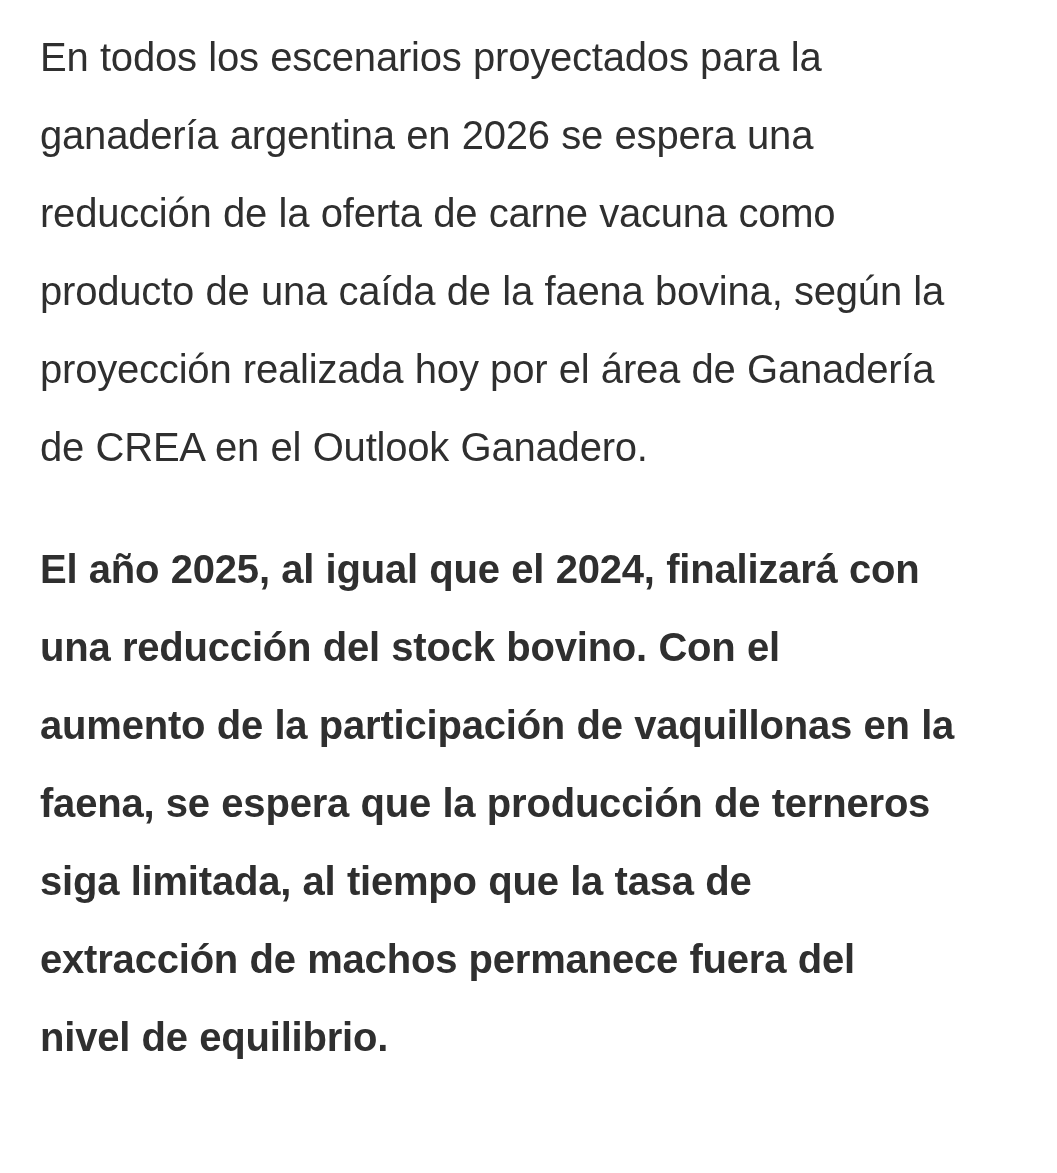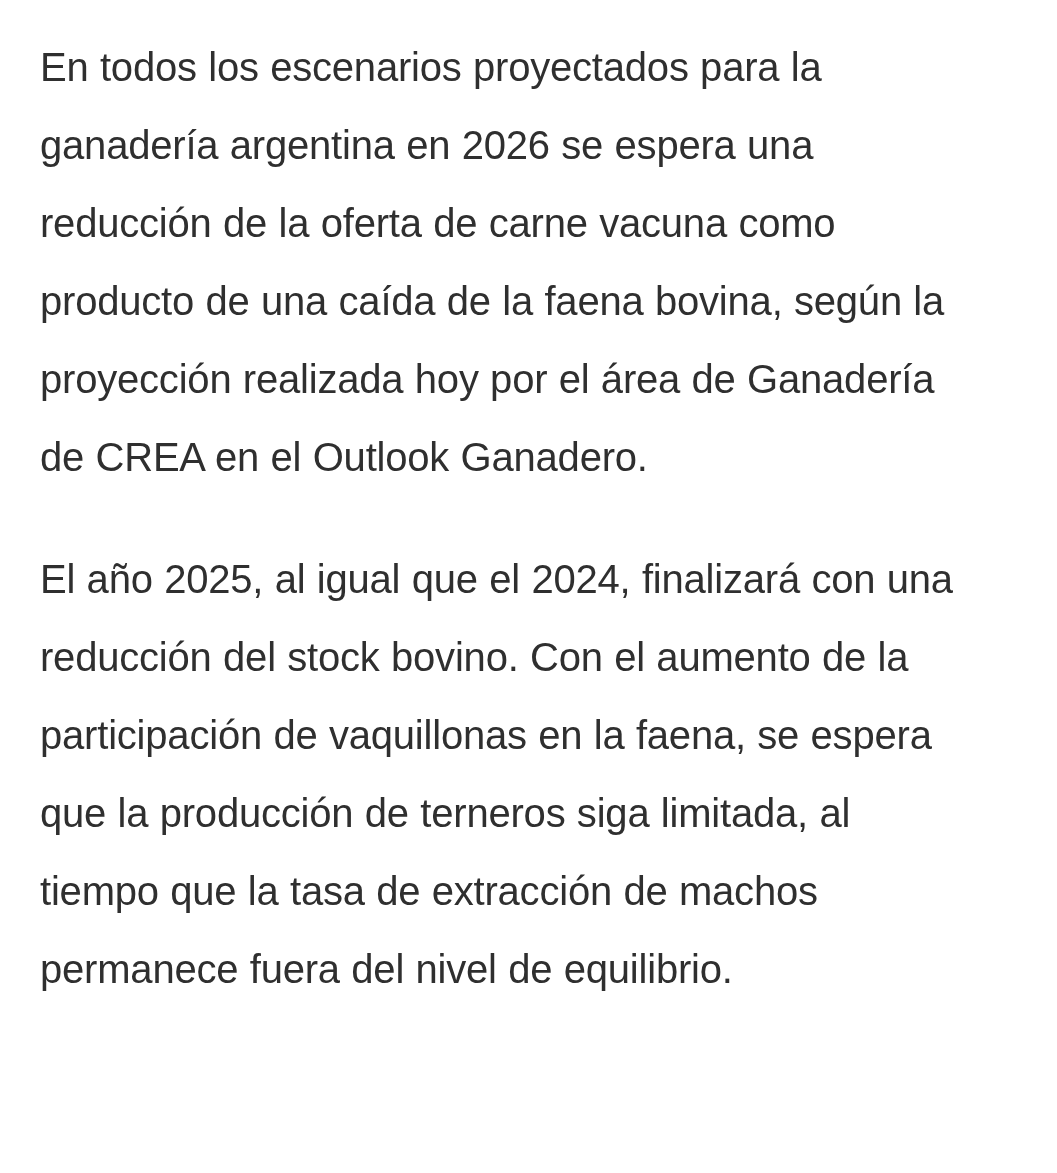--- a/index.html
+++ b/index.html
@@ -11,34 +11,35 @@
   body {
     width: 1057px;
     min-height: 1173px;
     font-family: "Liberation Sans", sans-serif;
     color: #2b2b2b;
     -webkit-font-smoothing: antialiased;
   }
   .article {
     box-sizing: border-box;
     width: 995px;
-    padding: 28px 40px 0 40px;
+    padding: 18px 40px 0 40px;
   }
   .paragraph {
     margin: 0 0 44px 0;
     font-size: 40px;
     line-height: 1.95;
     font-weight: 400;
     letter-spacing: -0.2px;
     color: #2f2f2f;
     max-width: 990px;
     word-spacing: 0.5px;
   }
   .paragraph:last-child {
     margin-bottom: 0;
+    font-weight: bold;
   }
 </style>
 </head>
 <body>
 
 <main class="article">
   <p class="paragraph">En todos los escenarios proyectados para la ganadería argentina en 2026 se espera una reducción de la oferta de carne vacuna como producto de una caída de la faena bovina, según la proyección realizada hoy por el área de Ganadería de CREA en el Outlook Ganadero.</p>
   <p class="paragraph">El año 2025, al igual que el 2024, finalizará con una reducción del stock bovino. Con el aumento de la participación de vaquillonas en la faena, se espera que la producción de terneros siga limitada, al tiempo que la tasa de extracción de machos permanece fuera del nivel de equilibrio.</p>
 </main>
 

